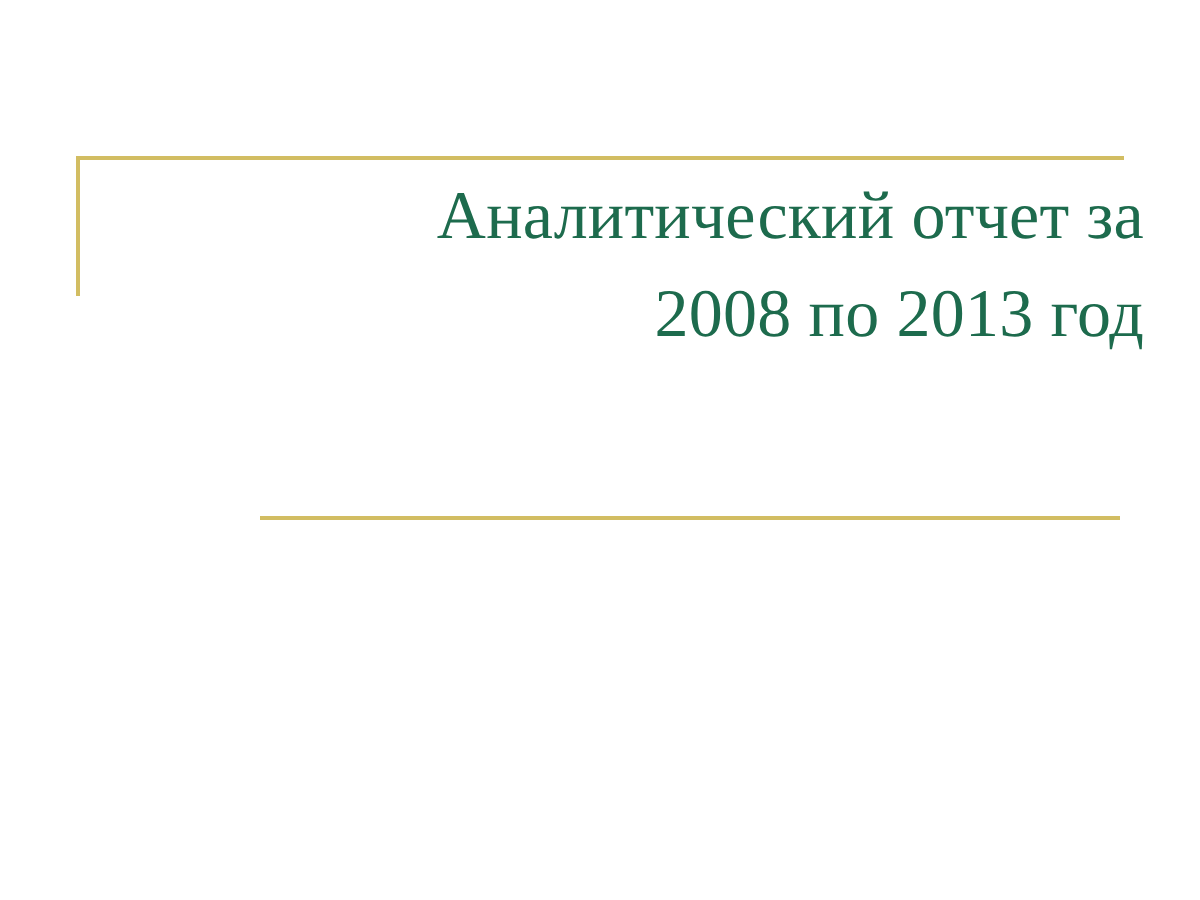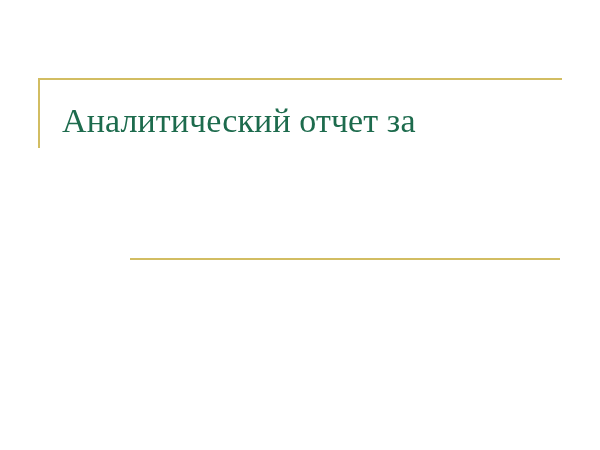--- a/index.html
+++ b/index.html
@@ -43,22 +43,23 @@
     top: 258px;
     width: 430px;
     height: 0;
     border-top: 2px solid #d2bd62;
   }
 
   
   .title-block {
     position: absolute;
     left: 62px;
-    top: 96px;
+    top: 84px;
     width: 510px;
+    text-align: right;
   }
 
   .title-line {
     display: block;
     color: #1d6b4d;
     font-family: "Liberation Serif", "DejaVu Serif", serif;
     font-size: 34px;
     line-height: 49px;
     font-weight: 400;
     letter-spacing: 0.1px;
@@ -67,17 +68,18 @@
 </style>
 </head>
 <body>
 
 <div id="slide">
 
   <div class="corner-rule"></div>
 
   <div class="title-block">
     <span class="title-line">Аналитический отчет за</span>
+    <span class="title-line">2008 по 2013 год</span>
   </div>
 
   <div class="bottom-rule"></div>
 
 </div>
 
 </body></html>

